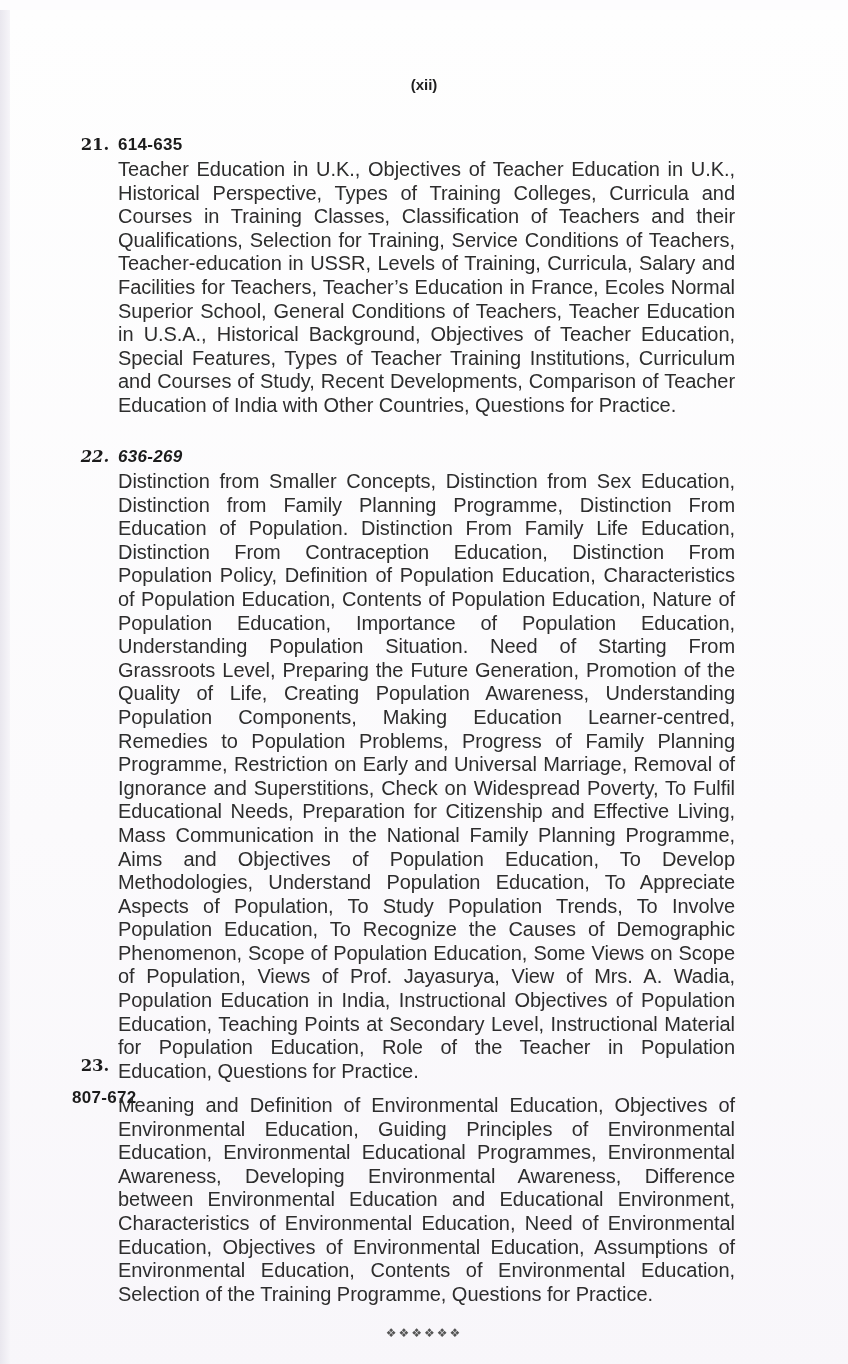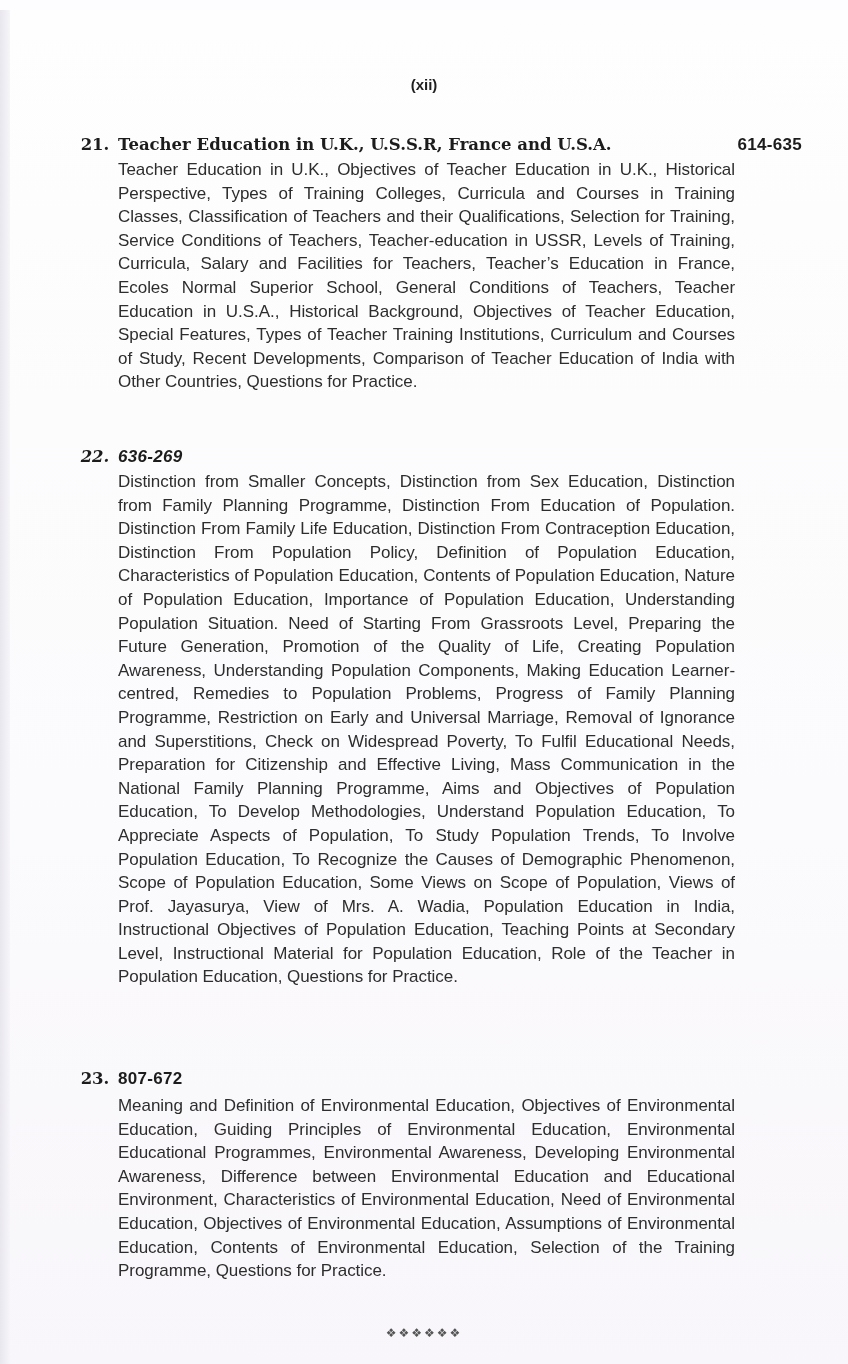--- a/index.html
+++ b/index.html
@@ -30,51 +30,50 @@
   }
   .chapter-num { width: 46px; text-align: center; }
   .chapter-title { flex: 1; }
   .chapter-pages {
     font-family: "Liberation Sans", sans-serif; font-weight: bold; font-size: 17px;
     letter-spacing: 0.3px;
     margin-top: 13px;
   }
   .chapter-body {
     position: absolute; left: 118px; width: 617px;
-    font-family: "Liberation Sans", sans-serif; font-size: 17px;
+    font-family: "Liberation Sans", sans-serif; font-size: 20px;
     line-height: 23.6px; text-align: justify; color: #2d2d2d;
     letter-spacing: -0.05px;
   }
   .ornament {
     position: absolute; top: 1316px; left: 0; width: 848px; text-align: center;
     font-family: "DejaVu Sans", sans-serif; font-size: 12px; letter-spacing: 2px;
     color: #555;
   }
 </style>
 </head>
 <body>
 
 <div class="page">
   <div class="left-edge"></div>
 
   <div class="page-number">(xii)</div>
 
   <div class="chapter-heading" style="top:112px;">
     <span class="chapter-num">21.</span>
-    <span class="chapter-title">Teacher Education in U.K., U.S.S.R, France and U.S.A.</span>
     <span class="chapter-pages">614-635</span>
   </div>
   <div class="chapter-body" style="top:148px;">Teacher Education in U.K., Objectives of Teacher Education in U.K., Historical Perspective, Types of Training Colleges, Curricula and Courses in Training Classes, Classification of Teachers and their Qualifications, Selection for Training, Service Conditions of Teachers, Teacher-education in USSR, Levels of Training, Curricula, Salary and Facilities for Teachers, Teacher’s Education in France, Ecoles Normal Superior School, General Conditions of Teachers, Teacher Education in U.S.A., Historical Background, Objectives of Teacher Education, Special Features, Types of Teacher Training Institutions, Curriculum and Courses of Study, Recent Developments, Comparison of Teacher Education of India with Other Countries, Questions for Practice.</div>
 
   <div class="chapter-heading" style="top:424px;font-style:italic;">
     <span class="chapter-num">22.</span>
     <span class="chapter-pages">636-269</span>
   </div>
   <div class="chapter-body" style="top:460px;">Distinction from Smaller Concepts, Distinction from Sex Education, Distinction from Family Planning Programme, Distinction From Education of Population. Distinction From Family Life Education, Distinction From Contraception Education, Distinction From Population Policy, Definition of Population Education, Characteristics of Population Education, Contents of Population Education, Nature of Population Education, Importance of Population Education, Understanding Population Situation. Need of Starting From Grassroots Level, Preparing the Future Generation, Promotion of the Quality of Life, Creating Population Awareness, Understanding Population Components, Making Education Learner-centred, Remedies to Population Problems, Progress of Family Planning Programme, Restriction on Early and Universal Marriage, Removal of Ignorance and Superstitions, Check on Widespread Poverty, To Fulfil Educational Needs, Preparation for Citizenship and Effective Living, Mass Communication in the National Family Planning Programme, Aims and Objectives of Population Education, To Develop Methodologies, Understand Population Education, To Appreciate Aspects of Population, To Study Population Trends, To Involve Population Education, To Recognize the Causes of Demographic Phenomenon, Scope of Population Education, Some Views on Scope of Population, Views of Prof. Jayasurya, View of Mrs. A. Wadia, Population Education in India, Instructional Objectives of Population Education, Teaching Points at Secondary Level, Instructional Material for Population Education, Role of the Teacher in Population Education, Questions for Practice.</div>
 
-  <div class="chapter-heading" style="top:1046px;">
+  <div class="chapter-heading" style="top:1046px;flex-direction:column;">
     <span class="chapter-num">23.</span>
     <span class="chapter-pages">807-672</span>
   </div>
   <div class="chapter-body" style="top:1084px;">Meaning and Definition of Environmental Education, Objectives of Environmental Education, Guiding Principles of Environmental Education, Environmental Educational Programmes, Environmental Awareness, Developing Environmental Awareness, Difference between Environmental Education and Educational Environment, Characteristics of Environmental Education, Need of Environmental Education, Objectives of Environmental Education, Assumptions of Environmental Education, Contents of Environmental Education, Selection of the Training Programme, Questions for Practice.</div>
 
   <div class="ornament">❖❖❖❖❖❖</div>
 </div>
 
 </body></html>

